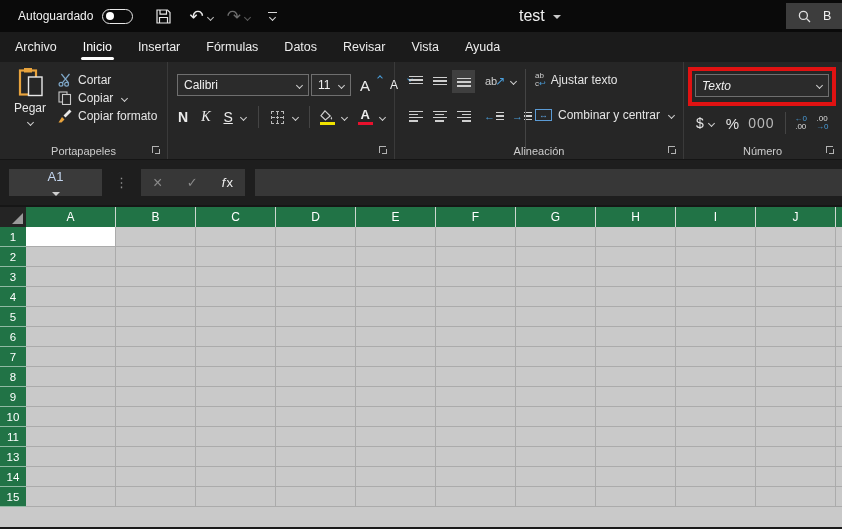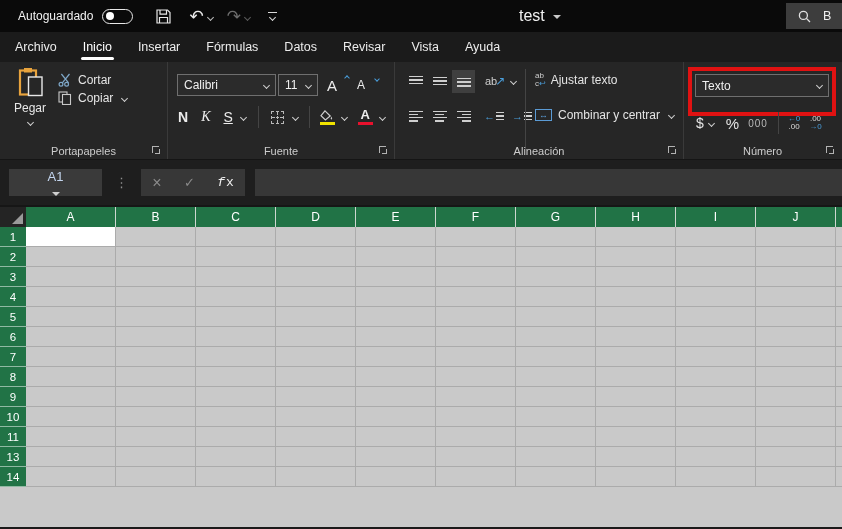--- a/index.html
+++ b/index.html
@@ -47,21 +47,21 @@
   .paste-btn .plabel { font-size:12px; margin-top:3px; }
   .paste-btn .chev { margin-top:5px; color:#cfcfcf; }
   .clip-col { position:absolute; left:58px; top:9px; display:flex; flex-direction:column; }
   .clip-row { display:flex; align-items:center; gap:6px; font-size:12px; height:18px; color:#e4e4e4; }
   .clip-row .chev { color:#cfcfcf; margin-left:3px; }
 
   
   .combo { background:#2b2b2b; border:1px solid #6f6f6f; height:22px; display:flex; align-items:center; justify-content:space-between; font-size:12px; padding:0 6px; color:#f0f0f0; }
   .combo .chev { color:#cfcfcf; }
   .font-row1 { position:absolute; left:9px; top:12px; display:flex; align-items:center; }
-  .font-name-combo { width:99px; }
+  .font-name-combo { width:132px; }
   .font-size-combo { width:40px; margin-left:2px; }
   .font-bump { position:relative; margin-left:9px; font-size:15px; color:#ececec; width:20px; }
   .font-bump.small { font-size:12px; margin-left:10px; }
   .font-bump .chev { position:absolute; top:-1px; right:-2px; width:4px; height:4px; color:#4a9edb; }
   .font-row2 { position:absolute; left:10px; top:43px; display:flex; align-items:center; height:24px; }
   .fmt-btn { font-size:14px; color:#ececec; display:flex; align-items:center; }
   .bold-n { font-weight:bold; }
   .italic-k { font-style:italic; font-family:"Liberation Serif", serif; }
   .underline-s { text-decoration:underline; }
   .vsep { width:1px; height:22px; background:#444; }
@@ -92,40 +92,40 @@
   .wrap-icon .blue { color:#4a9edb; }
   .merge-btn { position:absolute; left:140px; top:46px; display:flex; align-items:center; font-size:12px; color:#e4e4e4; }
   .merge-icon { width:17px; height:12px; border:1px solid #5b9bd5; display:flex; align-items:center; justify-content:center; color:#5b9bd5; font-size:9px; line-height:1; margin-right:6px; }
   .merge-btn .chev { color:#cfcfcf; margin-left:9px; }
   .indent-btn { display:flex; align-items:center; margin-left:8px; }
   .indent-arrow { color:#4a9edb; font-size:11px; }
   .indent-lines { display:flex; flex-direction:column; margin-left:1px; }
   .indent-lines span { width:8px; height:1.4px; background:#cfcfcf; margin:1px 0; }
 
   
-  .red-frame { position:absolute; left:4px; top:5px; width:148px; height:49px; border:4px solid #e01212; }
+  .red-frame { position:absolute; left:4px; top:5px; width:148px; height:39px; border:4px solid #e01212;font-style:italic; }
   .num-combo { margin:3px; height:23px; }
   .num-row2 { position:absolute; left:12px; top:49px; display:flex; align-items:center; height:24px; }
   .dollar { font-size:14px; color:#e4e4e4; }
   .num-row2 .chev { color:#cfcfcf; margin-left:5px; }
   .percent { font-size:15px; color:#e4e4e4; margin-left:12px; }
-  .thousands { font-size:10px; letter-spacing:1px; color:#b9b9b9; margin-left:9px; }
+  .thousands { font-size:14px; letter-spacing:1px; color:#b9b9b9; margin-left:9px; }
   .num-row2 .vsep { margin-left:10px; }
   .dec-btn { display:flex; flex-direction:column; font-size:8px; line-height:8.5px; color:#dcdcdc; text-align:center; margin-left:9px; }
   .dec-btn .blue { color:#4a9edb; }
 
   
   .formulabar { height:45px; background:#1e1e1e; display:flex; align-items:center; position:relative; }
   .name-box { margin-left:9px; width:93px; height:27px; background:#3a3a3a; display:flex; align-items:center; justify-content:space-between; padding:0 9px; font-size:13px; color:#c4d6ef;flex-direction:column; }
   .name-box .tri { width:0; height:0; border-left:4px solid transparent; border-right:4px solid transparent; border-top:4px solid #cfcfcf; }
   .fb-dots { color:#8f8f8f; font-size:13px; margin-left:13px; letter-spacing:0; }
   .fb-btns { margin-left:13px; width:104px; height:27px; background:#373737; display:flex; align-items:center; justify-content:space-around; }
   .fb-cancel { color:#8a8a8a; font-size:16px; line-height:1; }
   .fb-enter { color:#8a8a8a; font-size:13px; line-height:1; }
-  .fb-fx { color:#efefef; font-size:13px; font-family:Liberation Mono, monospace; }
+  .fb-fx { color:#efefef; font-size:13px; font-family:Liberation Sans, sans-serif; }
   .fb-fx i { margin-right:1px; }
   .fb-input { margin-left:10px; flex:1; height:27px; background:#373737; margin-right:0; }
 
   
   .grid { border-top:2px solid #161616; background:#c9c9c9; height:322px; overflow:hidden; position:relative; }
   .ghead { display:flex; }
   .corner { width:26px; height:20px; background:#242424; position:relative; flex:0 0 26px; }
   .corner .tri { position:absolute; right:3px; bottom:3px; width:0; height:0; border-bottom:11px solid #9a9a9a; border-left:11px solid transparent; }
   .colh { width:80px; height:20px; background:#217346; color:#fff; font-size:12px; display:flex; align-items:center; justify-content:center; border-right:1px solid #cdd6d0; flex:0 0 auto; }
   .colh-a { width:90px; }
@@ -216,20 +216,27 @@
         <span>Cortar</span>
       </div>
       <div class="clip-row">
         <svg width="14" height="14" viewBox="0 0 14 14">
           <rect x="1" y="1" width="8" height="10" fill="none" stroke="#c9c9c9" stroke-width="1.1"></rect>
           <rect x="4.5" y="3.5" width="8" height="10" fill="#262626" stroke="#c9c9c9" stroke-width="1.1"></rect>
         </svg>
         <span>Copiar</span>
         <span class="chev"></span>
       </div>
+      <div class="clip-row">
+        <svg width="14" height="14" viewBox="0 0 14 14">
+          <path d="M5.5 6.5 L11.5 0.5 L13.5 2.5 L7.5 8.5 Z" fill="#e8e8e8"></path>
+          <path d="M4 8 L6.5 10.5 L3.5 13.5 L0.5 13.5 Z" fill="#e8a33d"></path>
+        </svg>
+        <span>Copiar formato</span>
+      </div>
     </div>
     <span class="group-label">Portapapeles</span>
     <span class="launcher"></span>
   </div>
 
   <div class="rgroup g-font">
     <div class="font-row1">
       <span class="combo font-name-combo">
         <span>Calibri</span>
         <span class="chev"></span>
@@ -257,21 +264,20 @@
         </svg>
         <span class="fill-bar" style="background:#f0e200"></span>
       </span>
       <span class="chev" style="color:#cfcfcf;margin-left:7px"></span>
       <span class="color-under" style="margin-left:11px">
         <span class="fontcolor-a">A</span>
         <span class="fill-bar" style="background:#e8112d"></span>
       </span>
       <span class="chev" style="color:#cfcfcf;margin-left:7px"></span>
     </div>
-    <span class="group-label">Fuente</span>
     <span class="launcher"></span>
   </div>
 
   <div class="rgroup g-align">
     <div class="align-row1">
       <span class="abtn">
           <span class="lines v-top">
             <span class="w-full"></span>
             <span class="w-full"></span>
             <span class="w-full"></span>
@@ -594,14 +600,28 @@
         <div class="cell"></div>
         <div class="cell"></div>
         <div class="cell"></div>
         <div class="cell"></div>
         <div class="cell"></div>
         <div class="cell"></div>
         <div class="cell"></div>
         <div class="cell"></div>
         <div class="cell sliver-cell"></div>
       </div>
+      <div class="grow">
+        <div class="rowh">15</div>
+        <div class="cell cell-a"></div>
+        <div class="cell"></div>
+        <div class="cell"></div>
+        <div class="cell"></div>
+        <div class="cell"></div>
+        <div class="cell"></div>
+        <div class="cell"></div>
+        <div class="cell"></div>
+        <div class="cell"></div>
+        <div class="cell"></div>
+        <div class="cell sliver-cell"></div>
+      </div>
     </div>
 </div>
 
 </body></html>

